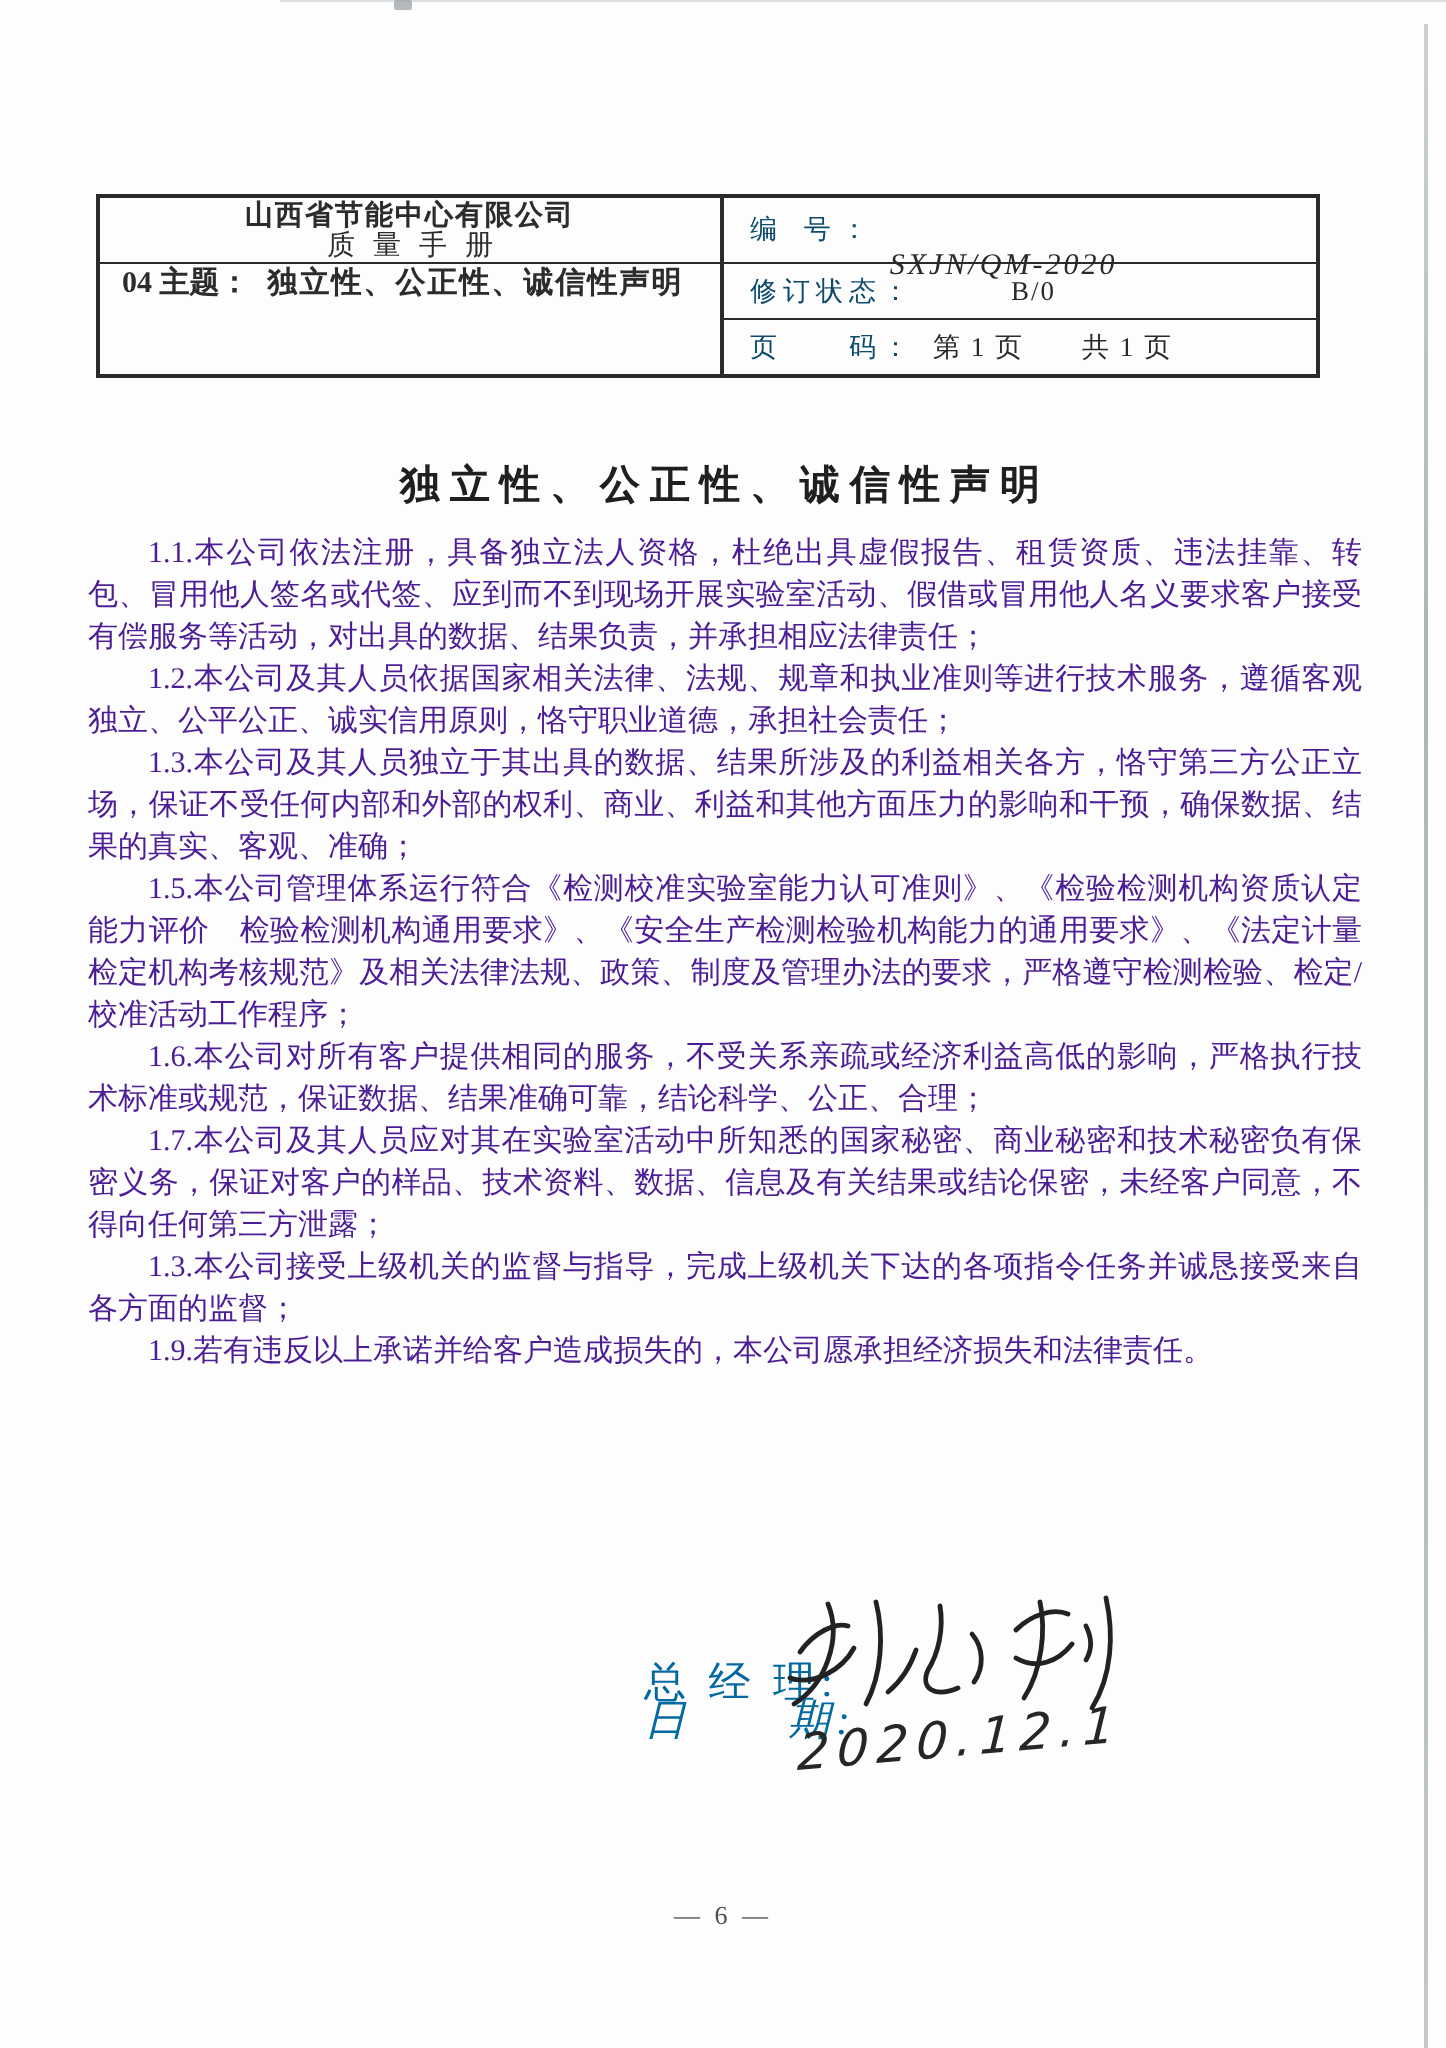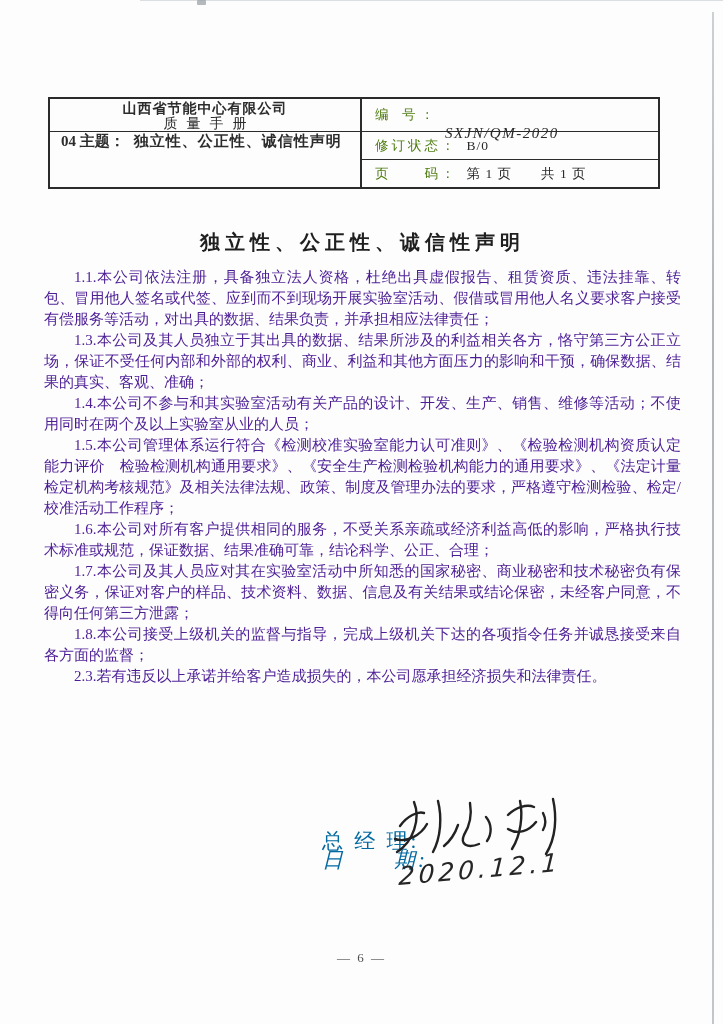--- a/index.html
+++ b/index.html
@@ -20,23 +20,23 @@
   .dt-right{flex:1;display:flex;flex-direction:column;box-sizing:border-box;}
   .dt-company-cell{height:33px;border-bottom:1px solid #2b2b2b;display:flex;flex-direction:column;
     align-items:center;justify-content:center;box-sizing:border-box;padding-top:1px;}
   .dt-company{font-weight:bold;font-size:14px;line-height:15px;letter-spacing:1px;}
   .dt-manual{font-weight:normal;font-size:14px;line-height:15px;letter-spacing:9px;text-indent:9px;}
   .dt-subject-cell{flex:1;display:flex;padding-left:11px;box-sizing:border-box;}
   .dt-subject-label{font-weight:bold;font-size:15px;margin-right:9px;white-space:pre;}
   .dt-subject-value{font-weight:bold;font-size:15px;letter-spacing:1px;}
   .dt-row{display:flex;align-items:center;padding-left:13px;box-sizing:border-box;font-size:13.5px;}
   .dt-row-docno{height:33px;border-bottom:1px solid #2b2b2b;}
-  .dt-row-rev,.dt-row-date{flex:1;border-bottom:1px solid #2b2b2b;}
+  .dt-row-rev,.dt-row-date{flex:1;border-bottom:1px solid #2b2b2b;gap:39px;}
   .dt-row-page{flex:1;}
-  .dt-label{letter-spacing:3px;white-space:pre;color:#4d7c0f;}
+  .dt-label{letter-spacing:3px;white-space:pre;color:#0c4a6e;}
   .dt-label-docno{letter-spacing:5px;}
   .dt-value{margin-left:9px;letter-spacing:1px;white-space:pre;color:#2a2a2a;}
   .dt-value-docno{font-style:italic;font-size:15px;letter-spacing:1.5px;margin-left:6px;margin-top:36px;}
   
   .doc-title{position:absolute;left:44px;top:229px;width:637px;text-align:center;
     font-size:20px;font-weight:bold;letter-spacing:5px;color:#1f1f1f;}
   .doc-body{position:absolute;left:44px;top:267px;width:637px;
     font-size:15px;line-height:21px;text-align:justify;color:#4c1d95;}
   .doc-body p{margin:0;text-indent:2em;}
   
@@ -84,27 +84,27 @@
         <span class="dt-label">页　　码：</span>
         <span class="dt-value">第 1 页　　共 1 页</span>
       </div>
     </div>
   </div>
 
   <div class="doc-title">独立性、公正性、诚信性声明</div>
 
   <div class="doc-body">
     <p>1.1.本公司依法注册，具备独立法人资格，杜绝出具虚假报告、租赁资质、违法挂靠、转包、冒用他人签名或代签、应到而不到现场开展实验室活动、假借或冒用他人名义要求客户接受有偿服务等活动，对出具的数据、结果负责，并承担相应法律责任；</p>
+    <p>1.2.本公司及其人员依据国家相关法律、法规、规章和执业准则等进行技术服务，遵循客观独立、公平公正、诚实信用原则，恪守职业道德，承担社会责任；</p>
     <p>1.3.本公司及其人员独立于其出具的数据、结果所涉及的利益相关各方，恪守第三方公正立场，保证不受任何内部和外部的权利、商业、利益和其他方面压力的影响和干预，确保数据、结果的真实、客观、准确；</p>
-    <p>1.4.本公司不参与和其实验室活动有关产品的设计、开发、生产、销售、维修等活动；不使用同时在两个及以上实验室从业的人员；</p>
     <p>1.5.本公司管理体系运行符合《检测校准实验室能力认可准则》、《检验检测机构资质认定能力评价　检验检测机构通用要求》、《安全生产检测检验机构能力的通用要求》、《法定计量检定机构考核规范》及相关法律法规、政策、制度及管理办法的要求，严格遵守检测检验、检定/校准活动工作程序；</p>
     <p>1.6.本公司对所有客户提供相同的服务，不受关系亲疏或经济利益高低的影响，严格执行技术标准或规范，保证数据、结果准确可靠，结论科学、公正、合理；</p>
     <p>1.7.本公司及其人员应对其在实验室活动中所知悉的国家秘密、商业秘密和技术秘密负有保密义务，保证对客户的样品、技术资料、数据、信息及有关结果或结论保密，未经客户同意，不得向任何第三方泄露；</p>
-    <p>1.8.本公司接受上级机关的监督与指导，完成上级机关下达的各项指令任务并诚恳接受来自各方面的监督；</p>
-    <p>2.3.若有违反以上承诺并给客户造成损失的，本公司愿承担经济损失和法律责任。</p>
+    <p>1.3.本公司接受上级机关的监督与指导，完成上级机关下达的各项指令任务并诚恳接受来自各方面的监督；</p>
+    <p>1.9.若有违反以上承诺并给客户造成损失的，本公司愿承担经济损失和法律责任。</p>
   </div>
 
   <div class="sig-label sig-manager-label">总 经 理:</div>
 
   <svg class="sig-svg" width="172" height="72" viewBox="0 0 172 72" fill="none" aria-label="刘出利">
     <g stroke="#222222" stroke-width="2.4" stroke-linecap="round" fill="none">
 
       <path d="M8,34 C15,24 26,19 32,21"></path>
       <path d="M22,10 C29,27 21,50 5,60"></path>
       <path d="M3,47 C15,51 29,43 35,32"></path>

